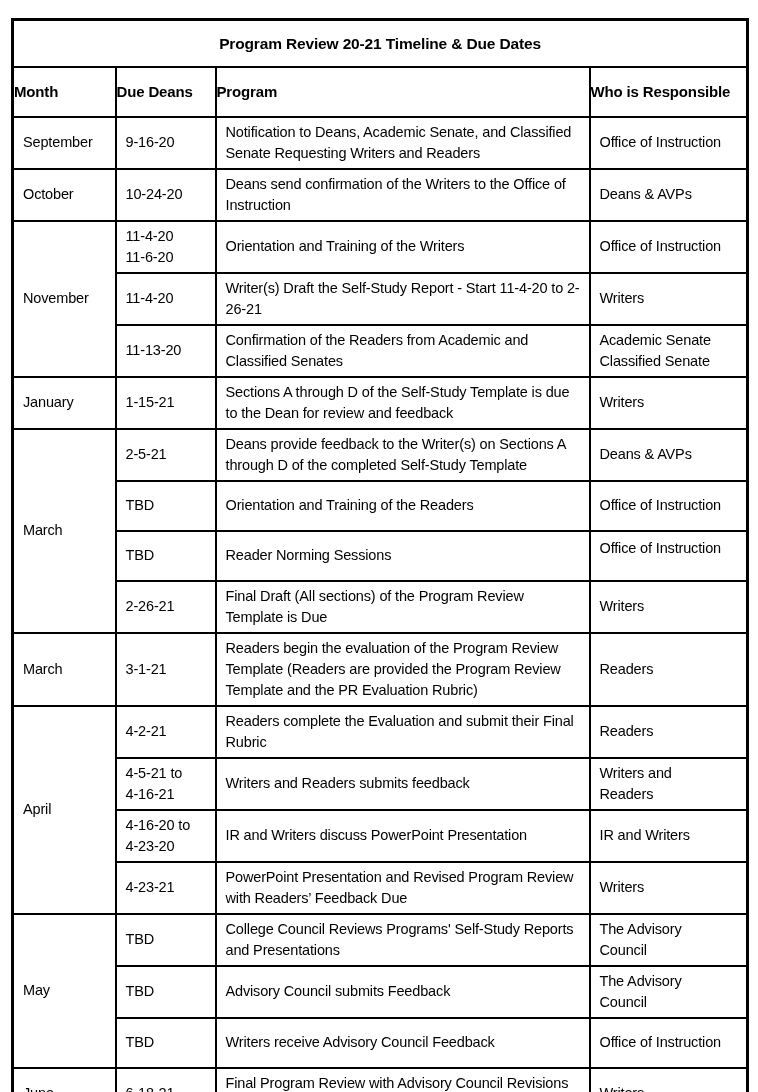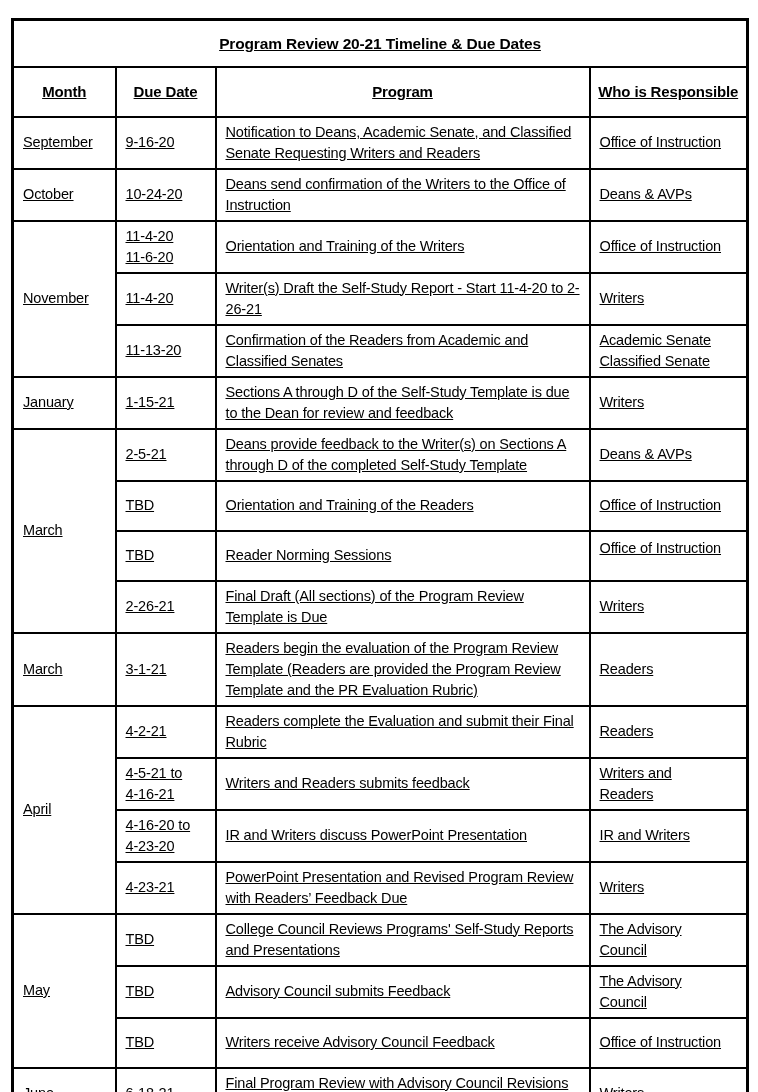--- a/index.html
+++ b/index.html
@@ -8,21 +8,20 @@
     background: #ffffff;
     font-family: "Liberation Sans", sans-serif;
     color: #000000;
   }
   .page {
     width: 758px;
     height: 1092px;
     background: #ffffff;
     box-sizing: border-box;
     padding: 18px 11px 14px 11px;
-    text-decoration: underline;
   }
   table.timeline {
     border-collapse: collapse;
     table-layout: fixed;
     width: 735px;
     border: 3px solid #000000;
   }
   table.timeline th,
   table.timeline td {
     border: 2px solid #000000;
@@ -37,21 +36,21 @@
   }
   tr.title-row th {
     height: 47px;
     text-align: center;
     font-weight: bold;
     font-size: 15.5px;
     padding: 4px;
   }
   tr.header-row th {
     height: 50px;
-    text-align: center;
+    text-align: left;
     font-weight: bold;
     font-size: 15px;
     padding: 0;
   }
   tbody tr { height: 50px; }
   td.month-cell { white-space: nowrap; font-size: 15px; }
   td.due-cell   { white-space: pre; }
   td.who-cell   { white-space: pre; padding-left: 7px; padding-right: 2px; }
   td.who-cell.v-top { vertical-align: top; padding-top: 6px; }
   td.action-cell { padding-right: 3px; }
@@ -66,21 +65,21 @@
       <col style="width:100px">
       <col style="width:374px">
       <col style="width:158px">
     </colgroup>
     <thead>
       <tr class="title-row">
         <th colspan="4">Program Review 20-21 Timeline &amp; Due Dates</th>
       </tr>
       <tr class="header-row">
         <th>Month</th>
-        <th>Due Date</th>
+        <th>Due Deans</th>
         <th>Program</th>
         <th>Who is Responsible</th>
       </tr>
     </thead>
     <tbody id="timeline-body">
         <tr>
           <td class="month-cell" rowspan="1">September</td>
           <td class="due-cell">9-16-20</td>
           <td class="action-cell">Notification to Deans, Academic Senate, and Classified Senate Requesting Writers and Readers</td>
           <td class="who-cell">Office of Instruction</td>

